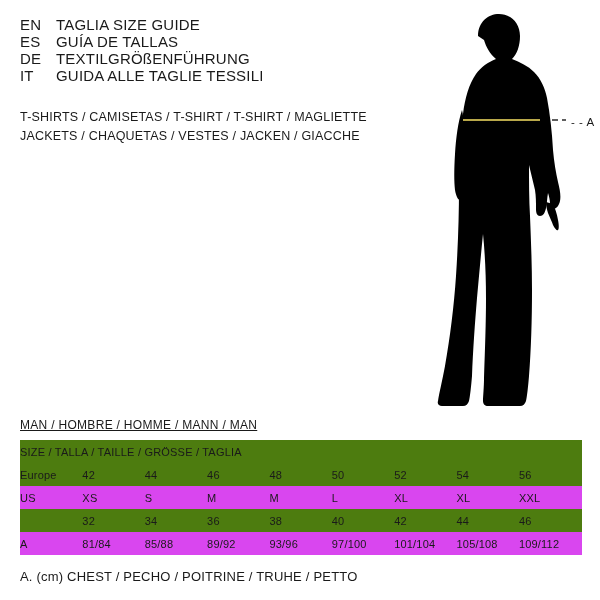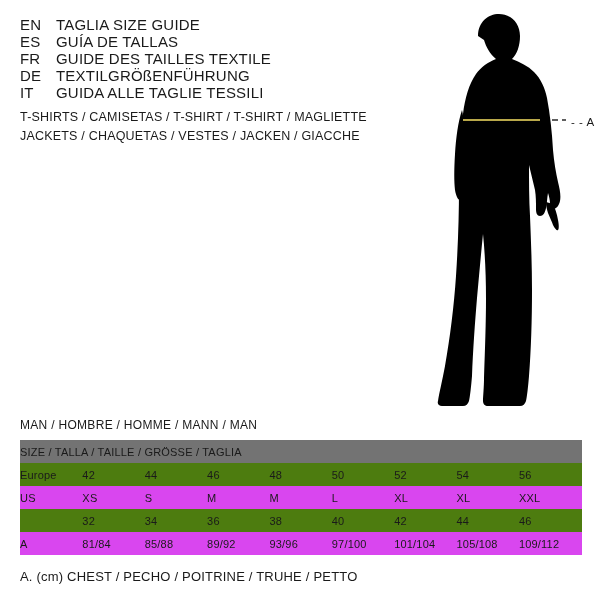--- a/index.html
+++ b/index.html
@@ -80,36 +80,37 @@
     position: absolute;
     left: 20px;
     top: 418px;
     width: 562px;
   }
   .table-title {
     font-size: 12px;
     letter-spacing: 0.3px;
     margin-bottom: 8px;
     color: #1a1a1a;
+    text-decoration: underline;
   }
   table.size-table {
     border-collapse: collapse;
     width: 562px;
     font-size: 11px;
     table-layout: fixed;
   }
   table.size-table td {
     padding: 3px 0 3px 0;
     height: 17px;
     vertical-align: middle;
     color: #1a1a1a;
     letter-spacing: 0.2px;
   }
   tr.row-head td {
-    background: #737373;
+    background: #4d7c0f;
   }
   tr.row-shade td {
     background: #d946ef;
   }
   tr.row-plain td {
     background: #4d7c0f;
   }
   td.col-label {
     padding-left: 4px;
     width: 88px;
@@ -131,24 +132,20 @@
 <div class="page">
 
   <div class="lang-block">
     <div class="lang-row">
       <span class="lang-code">EN</span>
       <span class="lang-text">TAGLIA SIZE GUIDE</span>
     </div>
     <div class="lang-row">
       <span class="lang-code">ES</span>
       <span class="lang-text">GUÍA DE TALLAS</span>
-    </div>
-    <div class="lang-row">
-      <span class="lang-code">FR</span>
-      <span class="lang-text">GUIDE DES TAILLES TEXTILE</span>
     </div>
     <div class="lang-row">
       <span class="lang-code">DE</span>
       <span class="lang-text">TEXTILGRÖßENFÜHRUNG</span>
     </div>
     <div class="lang-row">
       <span class="lang-code">IT</span>
       <span class="lang-text">GUIDA ALLE TAGLIE TESSILI</span>
     </div>
   </div>

